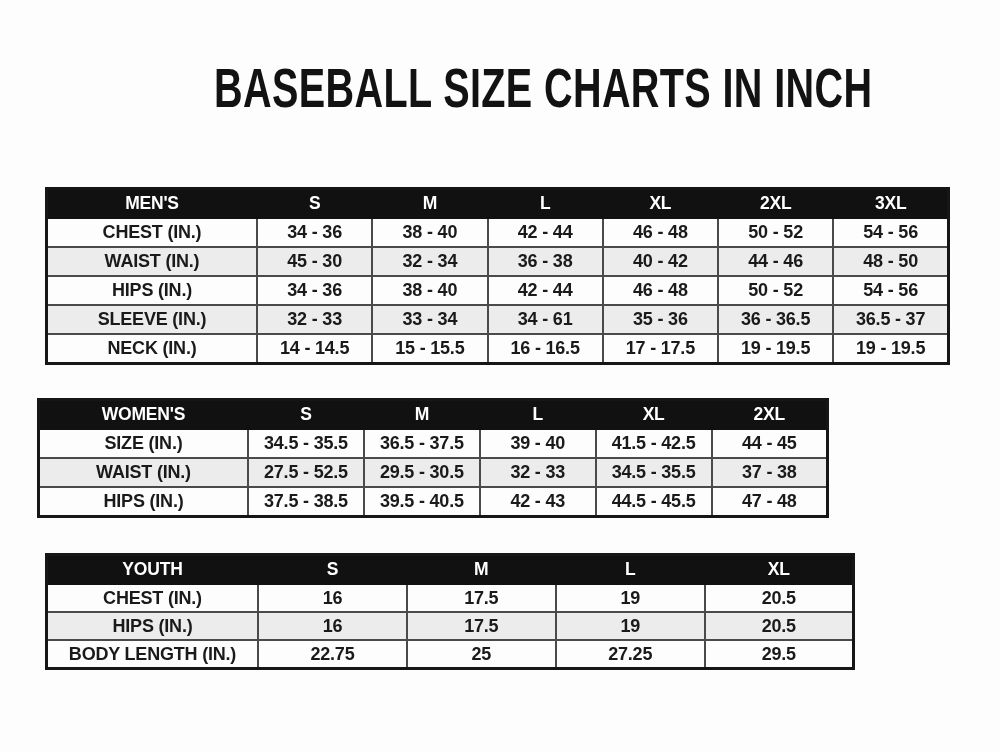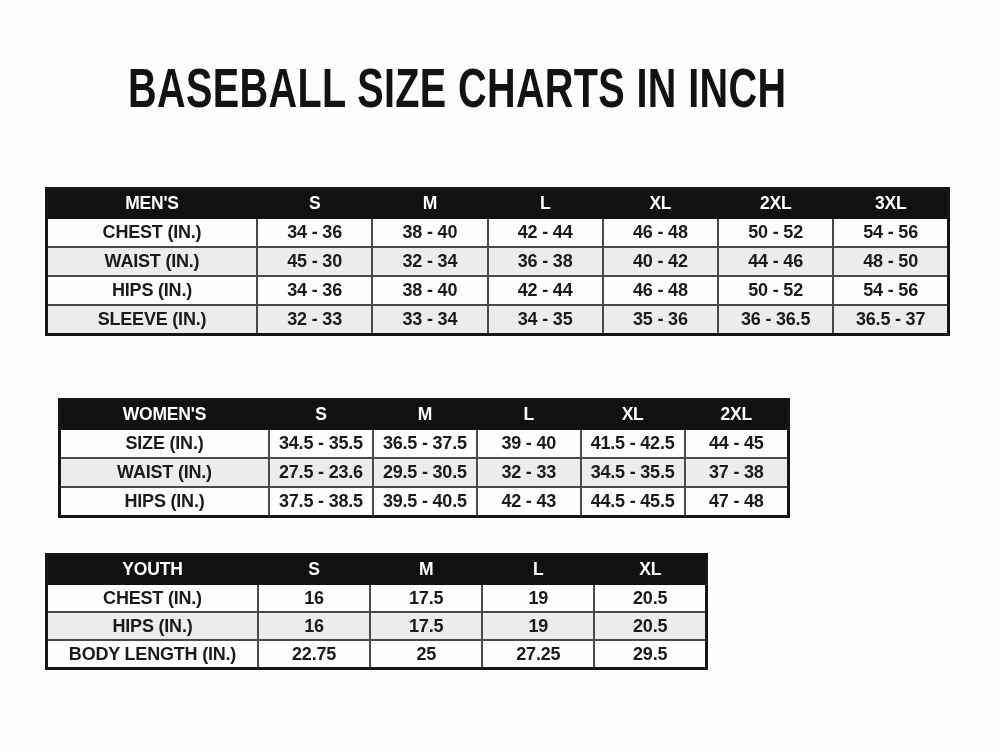--- a/index.html
+++ b/index.html
@@ -12,43 +12,43 @@
     position: relative;
     background: #fdfdfd;
     font-family: "Liberation Sans", sans-serif;
     overflow: hidden;
   }
   .title-wrap {
     position: absolute;
     top: 58px;
     left: 0;
     width: 1000px;
-    text-align: left;
+    text-align: right;
   }
   .title-wrap span {
     display: inline-block;
     font-size: 55px;
     line-height: 1.1;
     font-weight: 700;
     color: #121212;
     white-space: nowrap;
     transform: scaleX(0.72);
     transform-origin: center;
     letter-spacing: 0.5px;
   }
   table.size-table {
     position: absolute;
     border-collapse: collapse;
     table-layout: fixed;
     background: #bef264;
     border: 3px solid #161616;
   }
   #mens-table   { left: 45px; top: 187px; width: 905px; }
-  #womens-table { left: 58px; top: 398px; width: 732px; }
-  #youth-table  { left: 45px; top: 553px; width: 663px; }
+  #womens-table { left: 37px; top: 398px; width: 792px; }
+  #youth-table  { left: 45px; top: 553px; width: 810px; }
 
   .size-table th {
     background: #111111;
     color: #ffffff;
     font-size: 17.5px;
     font-weight: 700;
     height: 27px;
     padding: 0;
     border: 2px solid #111111;
     letter-spacing: -0.2px;
@@ -120,24 +120,33 @@
         <td>38 - 40</td>
         <td>42 - 44</td>
         <td>46 - 48</td>
         <td>50 - 52</td>
         <td>54 - 56</td>
       </tr>
       <tr>
         <td class="label-col">SLEEVE (IN.)</td>
         <td>32 - 33</td>
         <td>33 - 34</td>
-        <td>34 - 35</td>
+        <td>34 - 61</td>
         <td>35 - 36</td>
         <td>36 - 36.5</td>
         <td>36.5 - 37</td>
+      </tr>
+      <tr>
+        <td class="label-col">NECK (IN.)</td>
+        <td>14 - 14.5</td>
+        <td>15 - 15.5</td>
+        <td>16 - 16.5</td>
+        <td>17 - 17.5</td>
+        <td>19 - 19.5</td>
+        <td>19 - 19.5</td>
       </tr>
     </tbody>
   </table>
 <table id="womens-table" class="size-table">
     <thead>
       <tr>
         <th class="label-col">WOMEN'S</th>
         <th>S</th>
         <th>M</th>
         <th>L</th>
@@ -149,21 +158,21 @@
       <tr>
         <td class="label-col">SIZE (IN.)</td>
         <td>34.5 - 35.5</td>
         <td>36.5 - 37.5</td>
         <td>39 - 40</td>
         <td>41.5 - 42.5</td>
         <td>44 - 45</td>
       </tr>
       <tr>
         <td class="label-col">WAIST (IN.)</td>
-        <td>27.5 - 23.6</td>
+        <td>27.5 - 52.5</td>
         <td>29.5 - 30.5</td>
         <td>32 - 33</td>
         <td>34.5 - 35.5</td>
         <td>37 - 38</td>
       </tr>
       <tr>
         <td class="label-col">HIPS (IN.)</td>
         <td>37.5 - 38.5</td>
         <td>39.5 - 40.5</td>
         <td>42 - 43</td>

